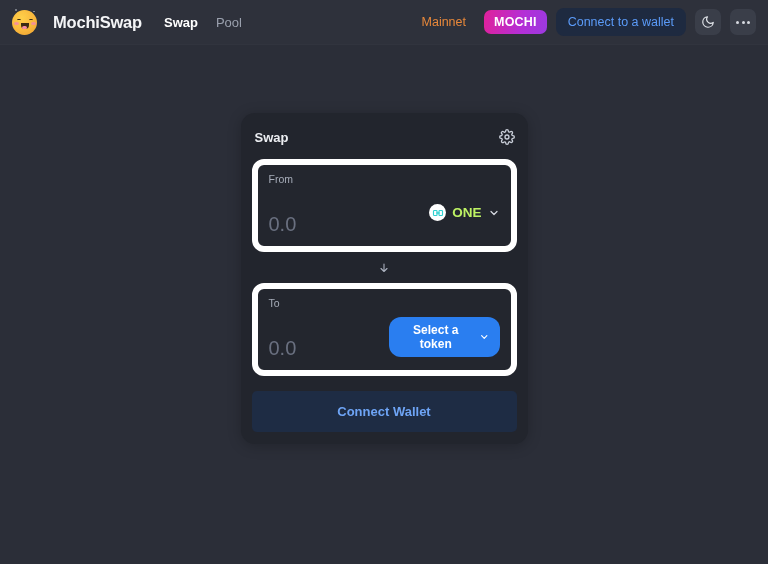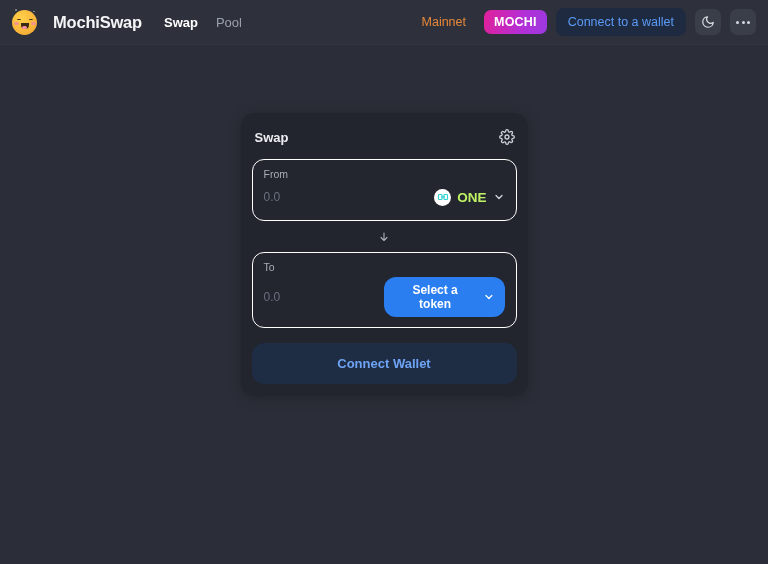--- a/index.html
+++ b/index.html
@@ -200,45 +200,46 @@
   }
   .gear-btn {
     background: none;
     border: none;
     cursor: pointer;
     display: flex;
     padding: 0;
   }
 
   .field {
-    border: 1px solid #ffffff;
+    border: 6px solid #ffffff;
     border-radius: 12px;
     background: #23262e;
     padding: 8px 11px 10px 11px;
   }
   .field-label {
     font-size: 10.5px;
     color: #a7adb9;
     margin-bottom: 4px;
   }
   .field-row {
     display: flex;
     align-items: center;
     justify-content: space-between;
     min-height: 26px;
   }
   .amount-input {
     background: transparent;
     border: none;
     outline: none;
     color: #e9ebef;
-    font-size: 12px;
+    font-size: 20px;
     font-family: inherit;
     width: 120px;
     padding: 0;
+    margin-top: 24px;
   }
   .amount-input::placeholder { color: #6a7080; }
 
   .token-select {
     display: flex;
     align-items: center;
     gap: 6px;
     cursor: pointer;
     background: none;
     border: none;
@@ -288,21 +289,21 @@
     cursor: pointer;
     font-family: inherit;
     justify-content: flex-end;
   }
 
   .connect-wallet-btn {
     width: 100%;
     margin-top: 15px;
     background: #1e2c44;
     border: none;
-    border-radius: 12px;
+    border-radius: 5px;
     padding: 13px 0;
     color: #6ea4f5;
     font-size: 13px;
     font-weight: bold;
     cursor: pointer;
     font-family: inherit;
   }
 </style>
 </head>
 <body>

